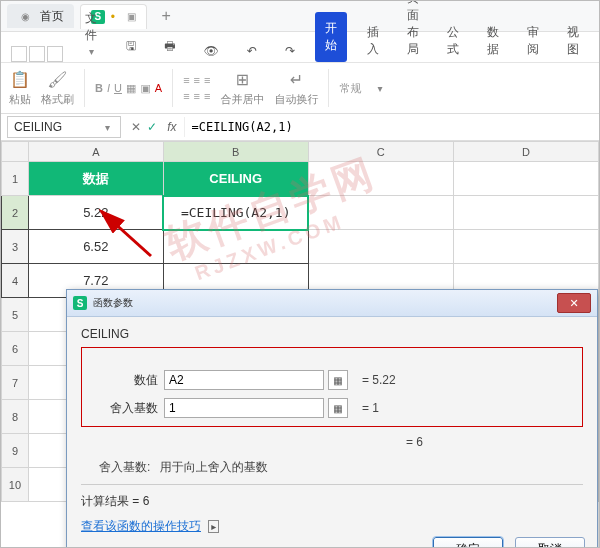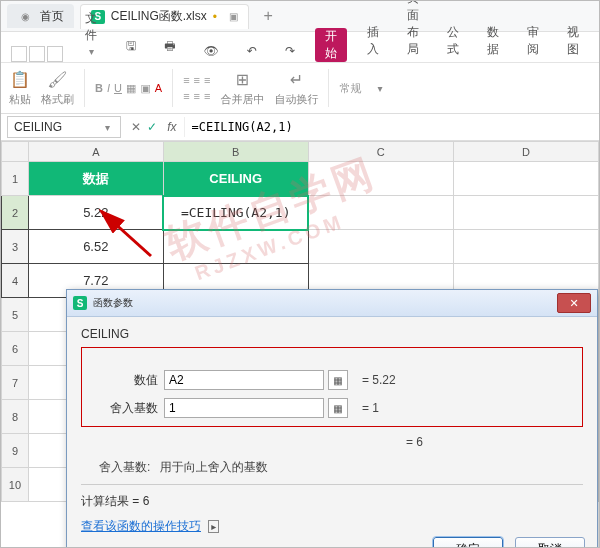--- a/index.html
+++ b/index.html
@@ -7,21 +7,21 @@
   
   .titlebar{height:30px;background:#f7f8f9;border-bottom:1px solid #e0e0e0;display:flex;align-items:center;padding:0 6px;gap:6px;}
   .tab{display:flex;align-items:center;height:24px;padding:0 10px;border-radius:4px 4px 0 0;font-size:12px;gap:6px;}
   .tab.home{background:#e9ecef;}
   .tab.file{background:#fff;border:1px solid #e0e0e0;border-bottom:none;}
   .s-ico{width:14px;height:14px;background:#11b877;border-radius:2px;display:inline-flex;align-items:center;justify-content:center;color:#fff;font-size:10px;font-weight:bold;}
   .plus{color:#888;font-size:16px;padding:0 8px;}
   
   .menubar{height:30px;background:#fff;display:flex;align-items:flex-end;padding:0 6px;gap:12px;border-bottom:1px solid #e4e4e4;}
   .mbtn{padding:4px 8px;color:#555;font-size:12px;border-radius:3px;}
-  .mbtn.active{background:#be185d;color:#fff;padding:0 10px;}
+  .mbtn.active{background:#1d4ed8;color:#fff;padding:8px 10px;}
   .three{display:flex;align-items:center;margin-left:4px;}
   .three span{width:14px;height:14px;border:1px solid #ccc;margin-right:2px;display:inline-block;}
   .chev{color:#888;font-size:10px;margin:0 4px;}
   
   .ribbon{height:50px;background:#fff;border-bottom:1px solid #ddd;display:flex;align-items:center;padding:0 8px;gap:10px;color:#888;}
   .rgrp{display:flex;flex-direction:column;align-items:center;gap:2px;font-size:11px;}
   .rgrp .ico{width:20px;height:20px;display:flex;align-items:center;justify-content:center;font-size:16px;}
   .rsep{width:1px;height:38px;background:#e6e6e6;}
   .rsmall{display:flex;align-items:center;gap:12px;font-size:11px;color:#999;}
   
@@ -79,21 +79,20 @@
 
 <div class="win">
 
   <div class="titlebar">
     <div class="tab home">
       <span class="chev">◉</span>
       <span>首页</span>
     </div>
     <div class="tab file">
       <span class="s-ico">S</span>
-      <span>CEILING函数.xlsx</span>
       <span style="color:#d9a300">•</span>
       <span style="color:#999;margin-left:6px;font-size:10px;">▣</span>
     </div>
     <div class="plus">+</div>
   </div>
 
   <div class="menubar">
     <div class="three">
         <span></span>
         <span></span>

